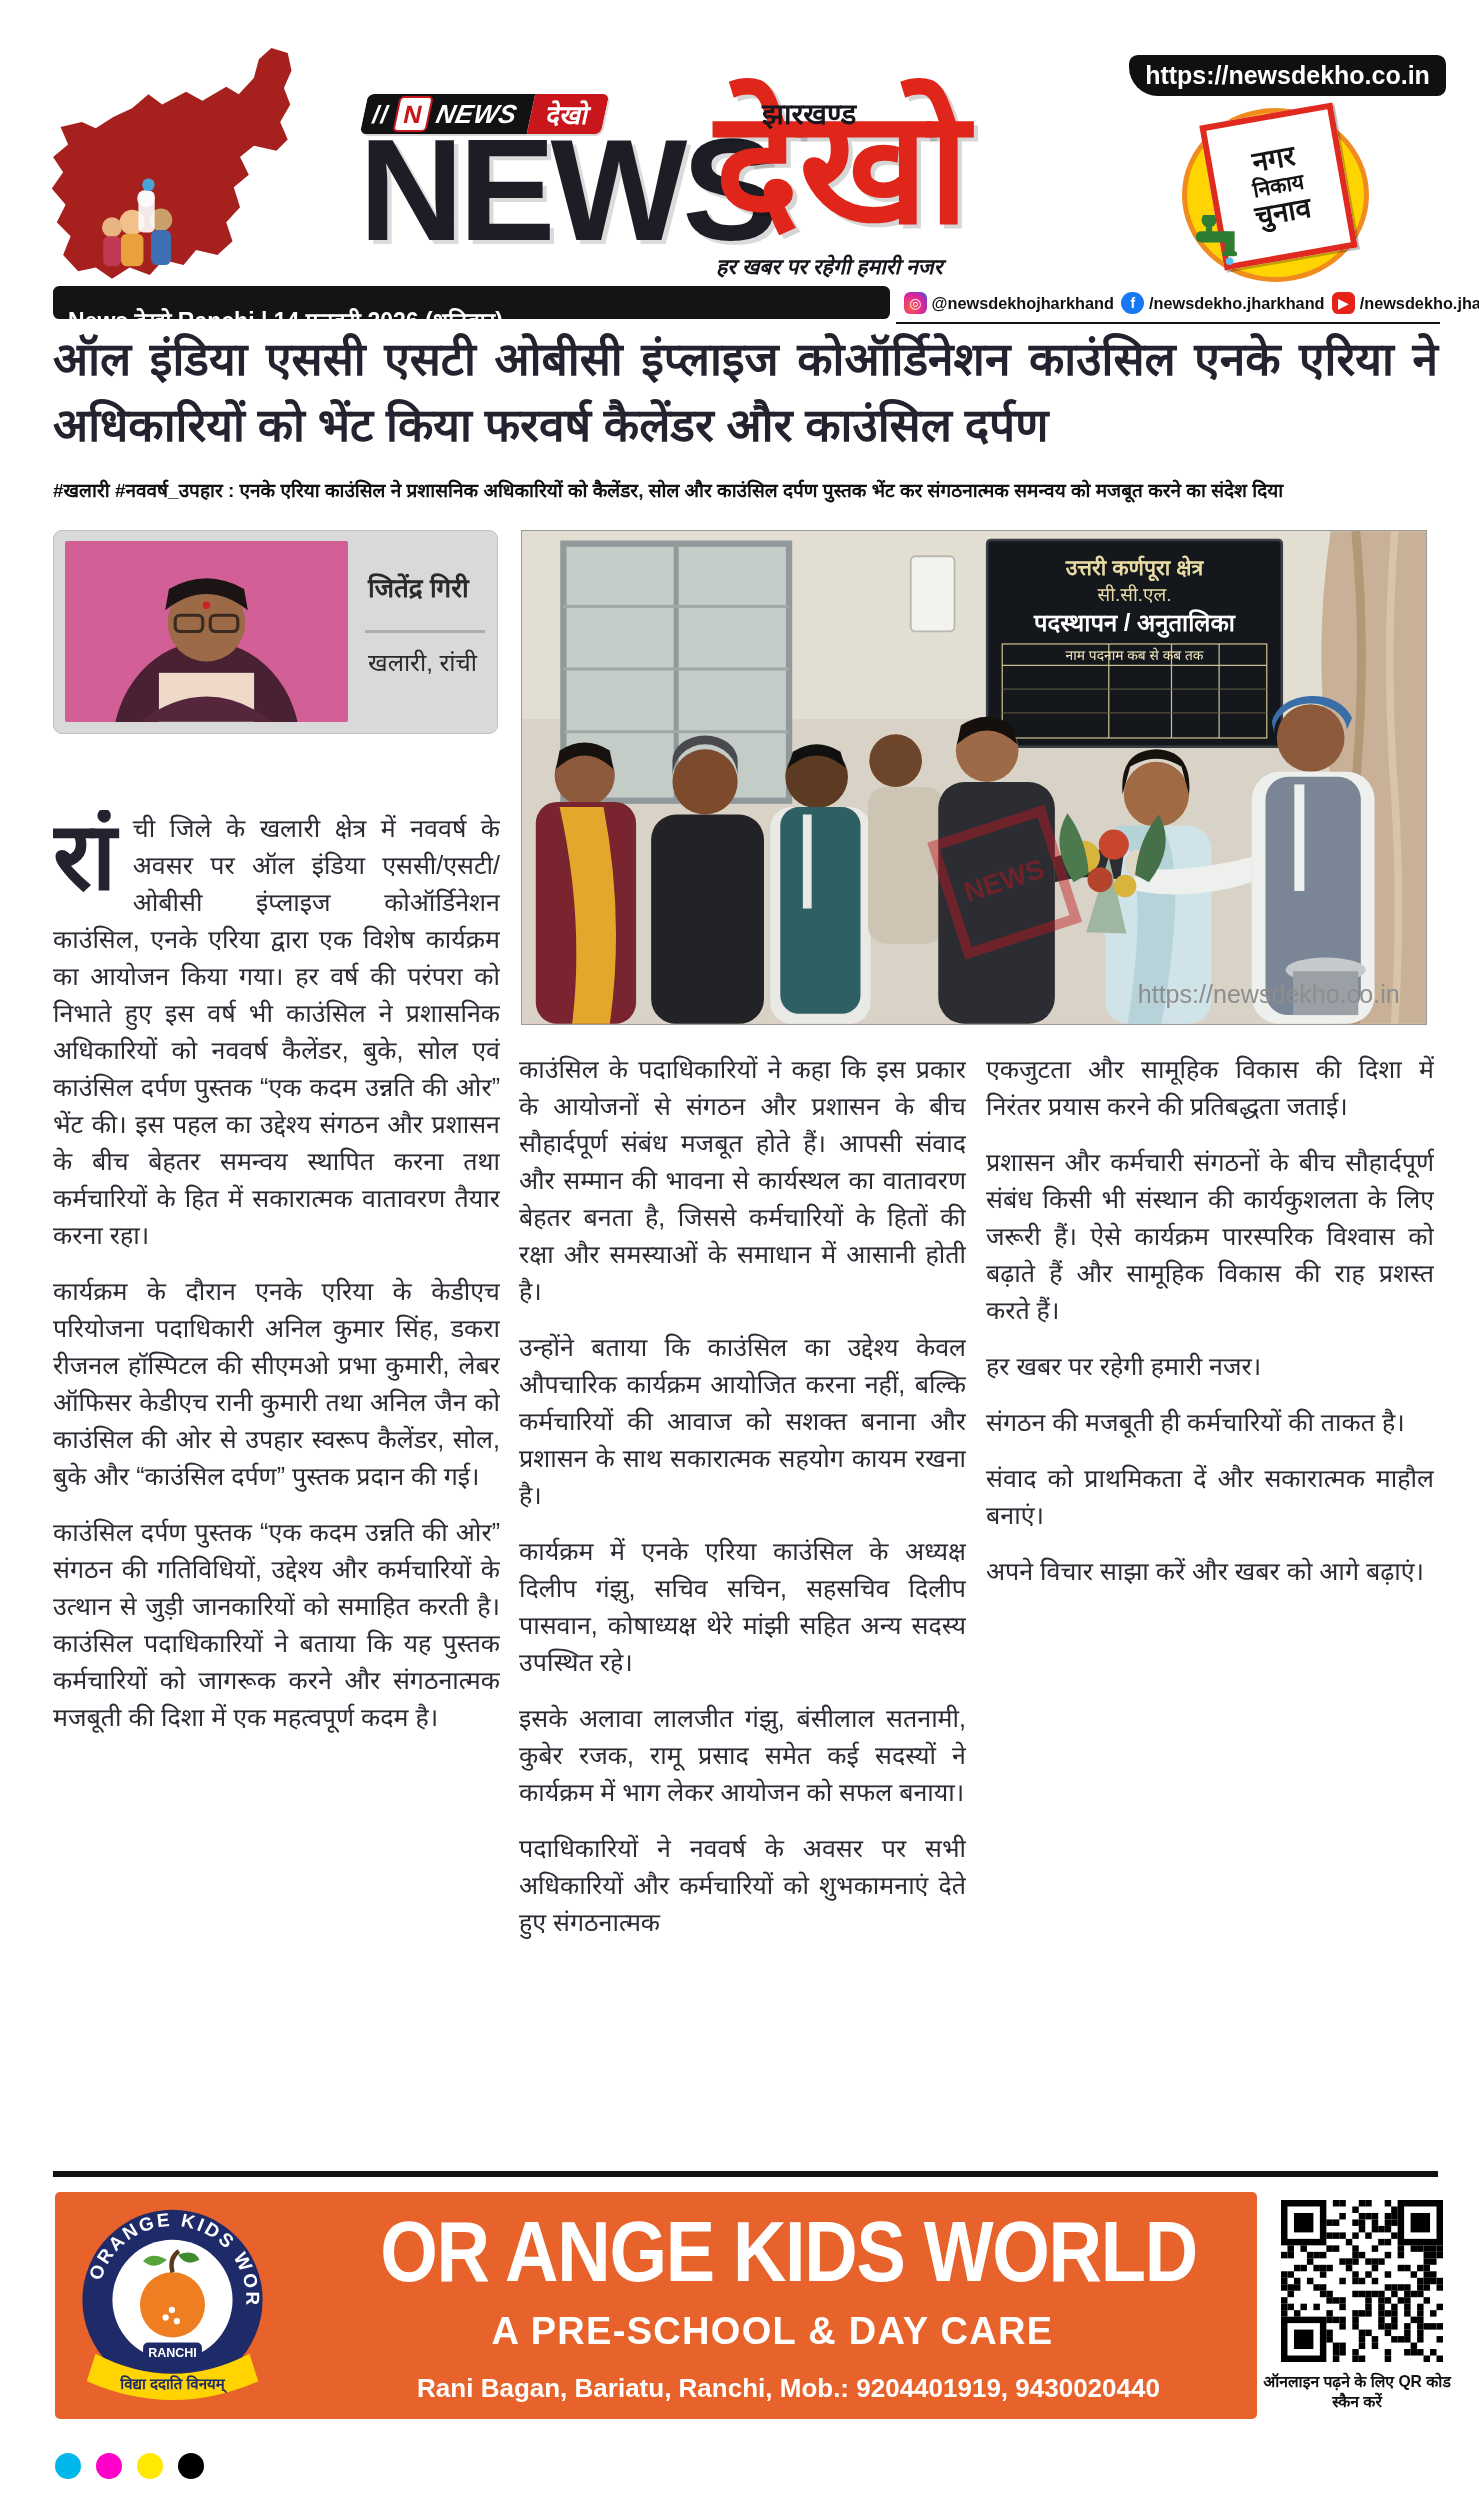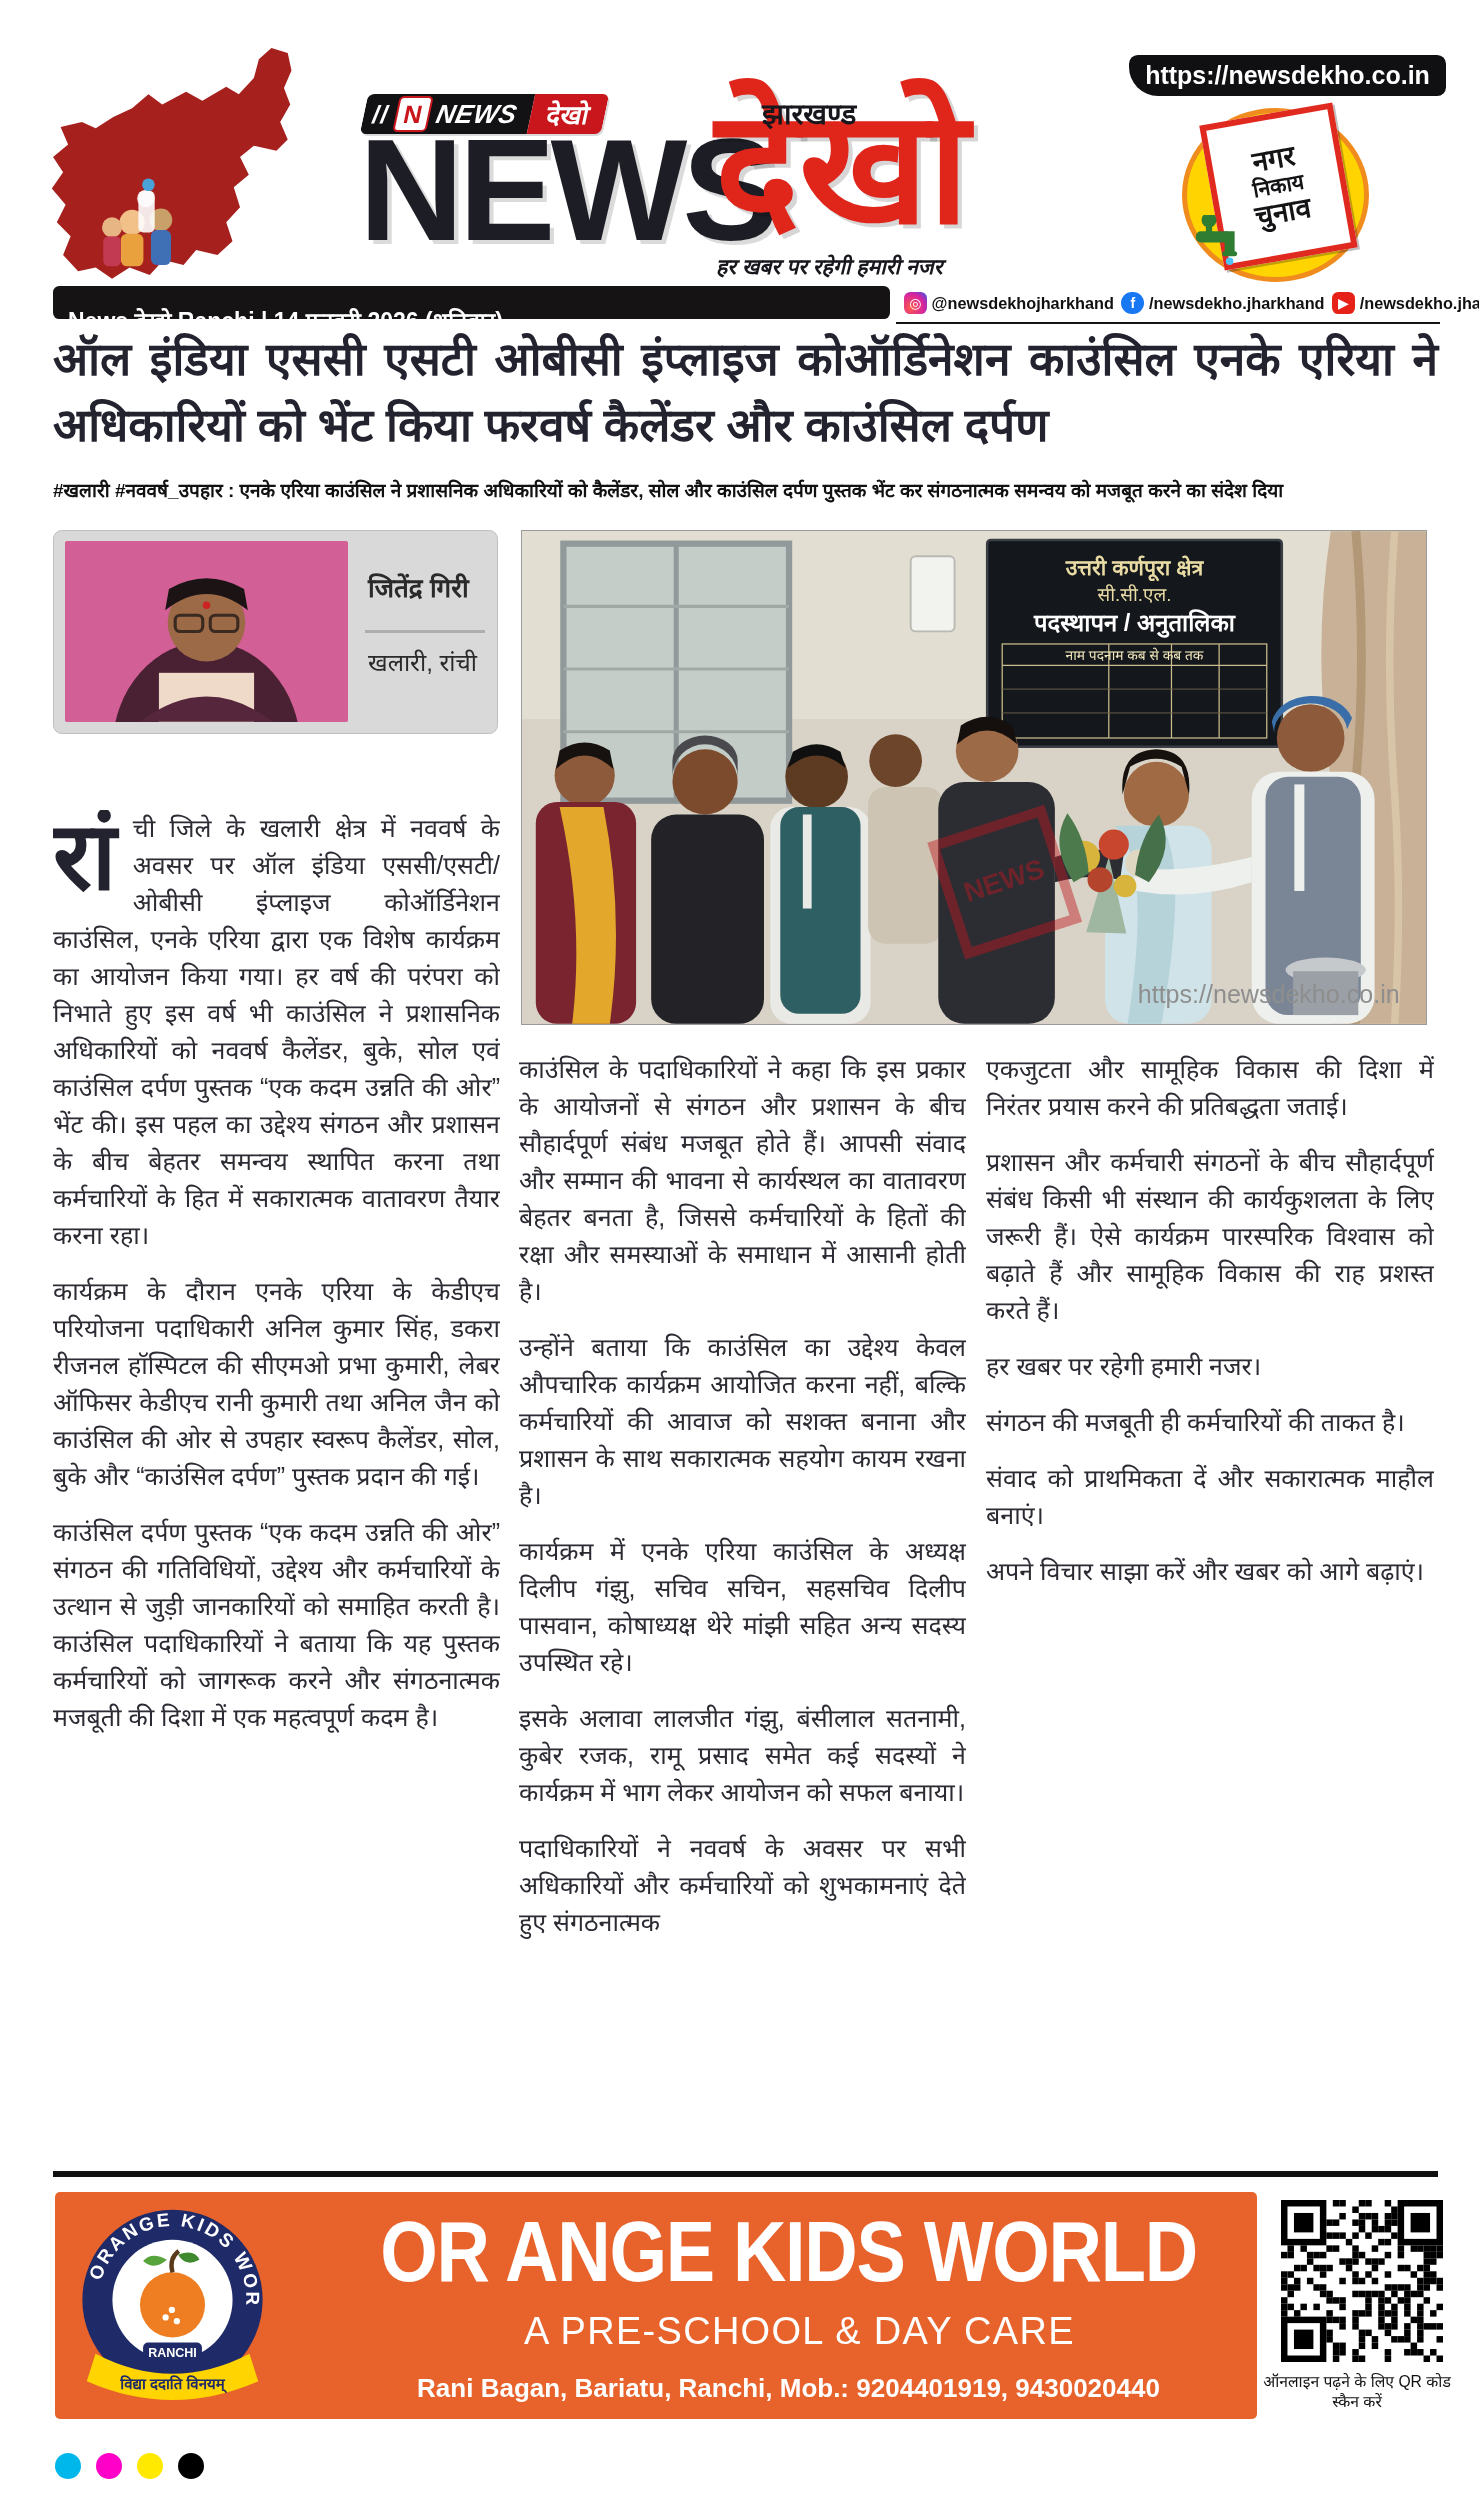--- a/index.html
+++ b/index.html
@@ -63,26 +63,26 @@
   .col1{left:53px;top:810px;width:447px;height:1358px;}
   .col2{left:519px;top:1051px;width:447px;height:1118px;}
   .col3{left:986px;top:1051px;width:448px;height:1118px;}
   .dropcap{float:left;font-size:95px;line-height:75px;font-weight:800;color:#23232f;margin:8.8px 16.3px 0 0;}
 
   .bottom-rule{left:53px;top:2171px;width:1385px;height:5.6px;background:#111;}
 
   
   .ad{left:55px;top:2192px;width:1202px;height:227px;background:#e8632b;border-radius:5px;}
   .ad-title{position:absolute;left:282px;top:11.3px;width:903px;text-align:center;font-size:74px;font-weight:900;color:#fff;letter-spacing:-1.3px;transform:scaleY(1.15);transform-origin:top;white-space:nowrap;}
-  .ad-sub{position:absolute;left:293px;top:118px;width:903px;text-align:center;font-size:38px;font-weight:400;color:#fff;letter-spacing:1.3px;white-space:nowrap;}
+  .ad-sub{position:absolute;left:266px;top:118px;width:903px;text-align:center;font-size:38px;font-weight:700;color:#fff;letter-spacing:1.3px;white-space:nowrap;}
   .ad-addr{position:absolute;left:282px;top:181px;width:903px;text-align:center;font-size:26px;font-weight:700;color:#fff;white-space:nowrap;}
   .ad-logo{position:absolute;left:17.6px;top:14px;width:199px;height:199px;}
 
   .qr-wrap{left:1281px;top:2200px;width:162px;height:162px;background:#fff;}
-  .qr-caption{left:1259px;top:2372px;width:196px;text-align:center;font-size:15.7px;font-weight:400;color:#111;line-height:20px;}
+  .qr-caption{left:1259px;top:2372px;width:196px;text-align:center;font-size:15.7px;font-weight:700;color:#111;line-height:20px;}
 
   .regdots{left:55px;top:2453px;display:flex;gap:15px;}
   .regdots i{width:26px;height:26px;border-radius:50%;display:block;}
 </style>
 </head>
 <body>
 
 <div class="abs map-wrap">
   <svg viewBox="0 0 510 398" width="320" height="250">
     <path fill="#a6211e" d="M150,118 L176,96 L198,112 L236,92 L262,106 L300,84 L320,96 L344,70 L352,40 L372,22 L398,30 L404,58 L392,86 L402,112 L386,140 L398,168 L380,186 L344,178 L322,196 L336,224 L312,244 L322,276 L300,300 L310,330 L286,352 L252,344 L232,368 L200,360 L178,384 L146,372 L118,390 L92,372 L64,378 L40,352 L52,322 L30,300 L44,272 L22,246 L40,220 L24,196 L48,176 L36,148 L70,140 L92,150 L120,132 Z"></path>

